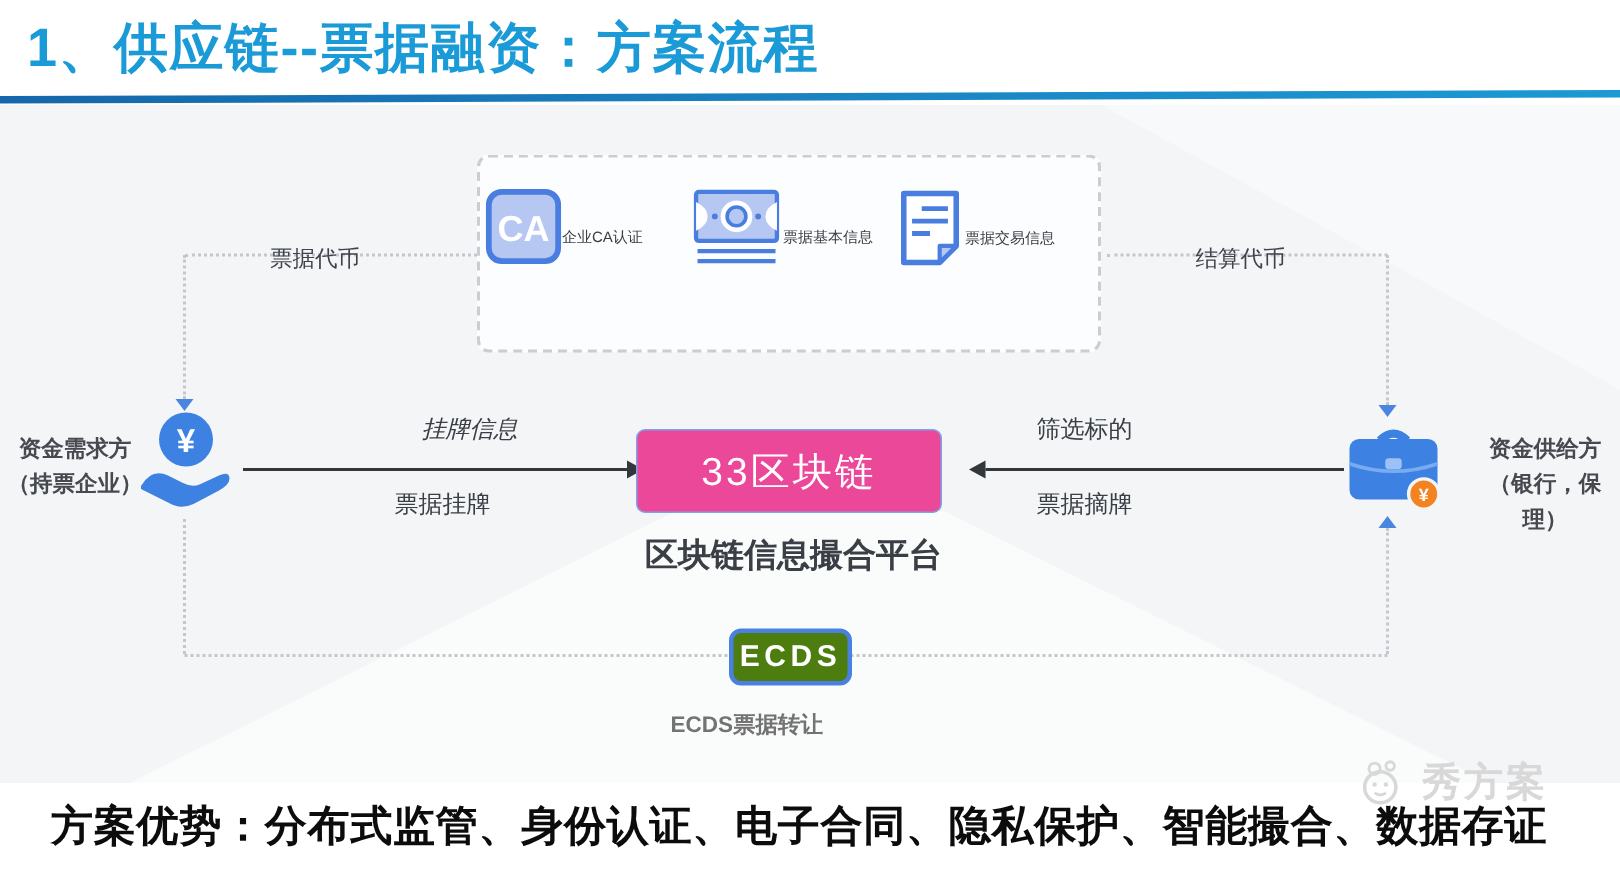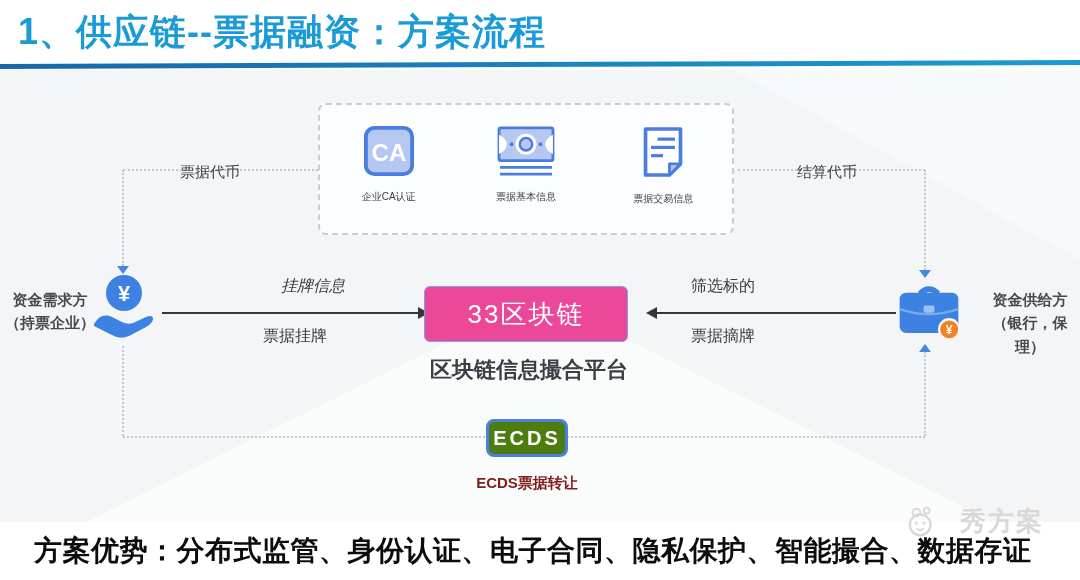--- a/index.html
+++ b/index.html
@@ -20,21 +20,21 @@
 
   
   .dash-h { border-top:2px dotted #c3c8cf; height:0; }
   .dash-v { border-left:2px dotted #c3c8cf; width:0; }
   .tri-down { width:0; height:0; border-left:6px solid transparent; border-right:6px solid transparent; border-top:8px solid #4a86df; }
   .tri-up   { width:0; height:0; border-left:6px solid transparent; border-right:6px solid transparent; border-bottom:8px solid #4a86df; }
 
   
   .platform-box { left:318px; top:33px; width:416px; height:132px; border:2px dashed #c9ced5;
     border-radius:8px; background:#fcfdfe; display:flex; justify-content:space-around; align-items:flex-start; padding-top:20px; }
-  .pf-item { width:132px; display:flex; flex-direction:column; align-items:center; }
+  .pf-item { width:132px; display:flex; align-items:center; }
   .pf-label { margin-top:13px; font-size:10px; color:#3a3e45; white-space:nowrap; }
 
   
   .token-label { font-size:15px; color:#3f434a; text-align:center; width:120px;margin-top:25px; }
 
   
   .party-text { font-size:15px; font-weight:bold; color:#46494f; text-align:center; line-height:1.55; width:96px; }
 
   
   .arrow-line { height:2px; background:#33363b; }
@@ -44,27 +44,27 @@
 
   
   .chain-box { left:424px; top:216px; width:204px; height:56px; background:#ec4899; border:1px solid #7ea2ea;
     border-radius:6px; color:#ffffff; font-size:26px; letter-spacing:2px; display:flex; align-items:center; justify-content:center; }
   .chain-caption { left:424px; top:285px; width:204px; text-align:right; font-size:22px; font-weight:600; color:#3a3e45; }
 
   
   .ecds-box { left:486px; top:349px; width:82px; height:38px; background:#4d7c0f; border:3px solid #4a80e0;
     border-radius:8px; color:#ffffff; font-size:20px; font-weight:bold; letter-spacing:3px;
     display:flex; align-items:center; justify-content:center; }
-  .ecds-caption { left:447px; top:404px; width:160px; text-align:center; font-size:15px; font-weight:600; color:#7f1d1d; }
+  .ecds-caption { left:447px; top:404px; width:160px; font-size:15px; font-weight:600; color:#737373; }
 
   
   .footer-text { left:34px; top:532px; font-size:28px; font-weight:bold; color:#0c0c0c; letter-spacing:.5px; z-index:3; }
 
   
-  .watermark { left:906px; top:504px; display:flex; align-items:center; gap:20px; z-index:1; color:#d8d8d8; }
+  .watermark { left:906px; top:504px; display:flex; align-items:center; gap:8px; z-index:1; color:#d8d8d8; }
   .wm-text { font-size:26px; font-weight:bold; letter-spacing:2px; }
 </style>
 </head>
 <body>
 
 <div class="abs slide-title">1、供应链--票据融资：方案流程</div>
 <div class="abs title-rule"></div>
 
 <div class="abs diagram">
   <div class="bg-shape bg-mountain"></div>

